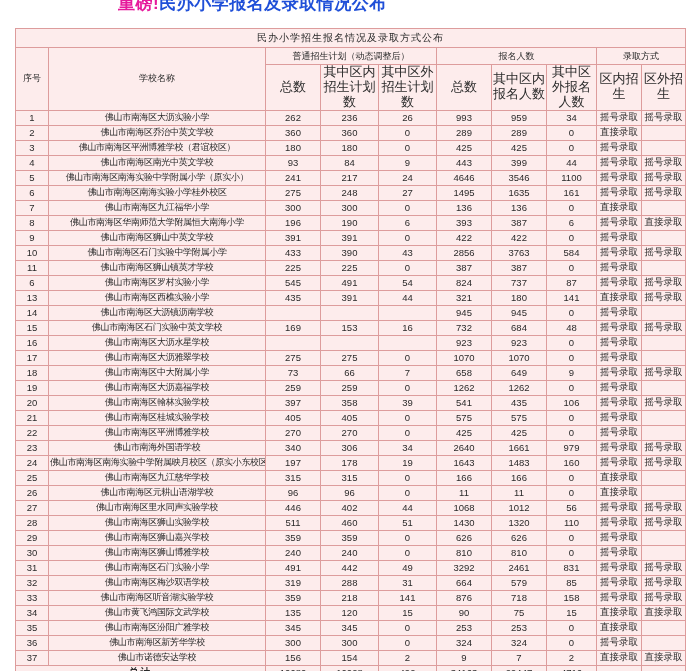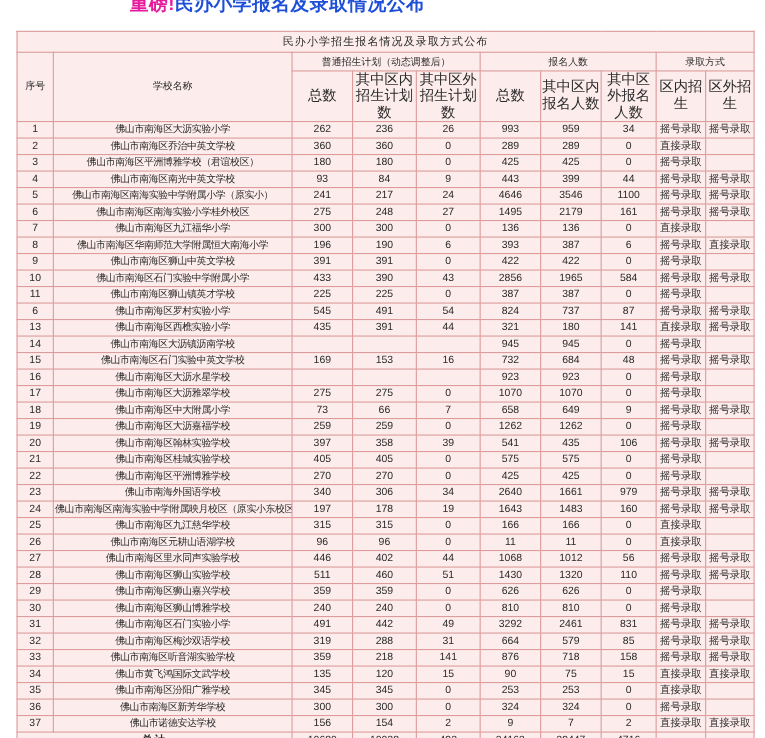--- a/index.html
+++ b/index.html
@@ -172,21 +172,21 @@
           <td class="num">摇号录取</td>
           <td class="num">摇号录取</td>
         </tr>
         <tr>
           <td class="num">6</td>
           <td class="school">佛山市南海区南海实验小学桂外校区</td>
           <td class="num">275</td>
           <td class="num">248</td>
           <td class="num">27</td>
           <td class="num">1495</td>
-          <td class="num">2179</td>
+          <td class="num">1635</td>
           <td class="num">161</td>
           <td class="num">摇号录取</td>
           <td class="num">摇号录取</td>
         </tr>
         <tr>
           <td class="num">7</td>
           <td class="school">佛山市南海区九江福华小学</td>
           <td class="num">300</td>
           <td class="num">300</td>
           <td class="num">0</td>
@@ -220,21 +220,21 @@
           <td class="num">摇号录取</td>
           <td class="num"></td>
         </tr>
         <tr>
           <td class="num">10</td>
           <td class="school">佛山市南海区石门实验中学附属小学</td>
           <td class="num">433</td>
           <td class="num">390</td>
           <td class="num">43</td>
           <td class="num">2856</td>
-          <td class="num">1965</td>
+          <td class="num">3763</td>
           <td class="num">584</td>
           <td class="num">摇号录取</td>
           <td class="num">摇号录取</td>
         </tr>
         <tr>
           <td class="num">11</td>
           <td class="school">佛山市南海区狮山镇英才学校</td>
           <td class="num">225</td>
           <td class="num">225</td>
           <td class="num">0</td>

